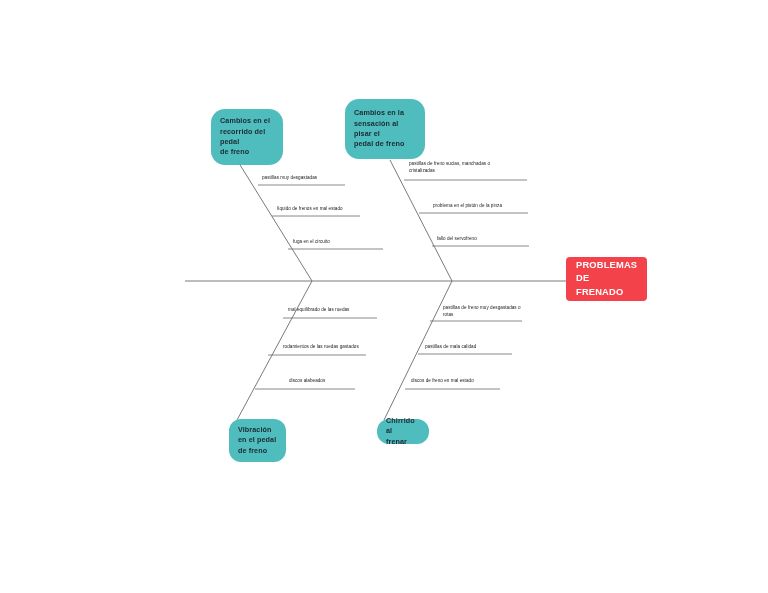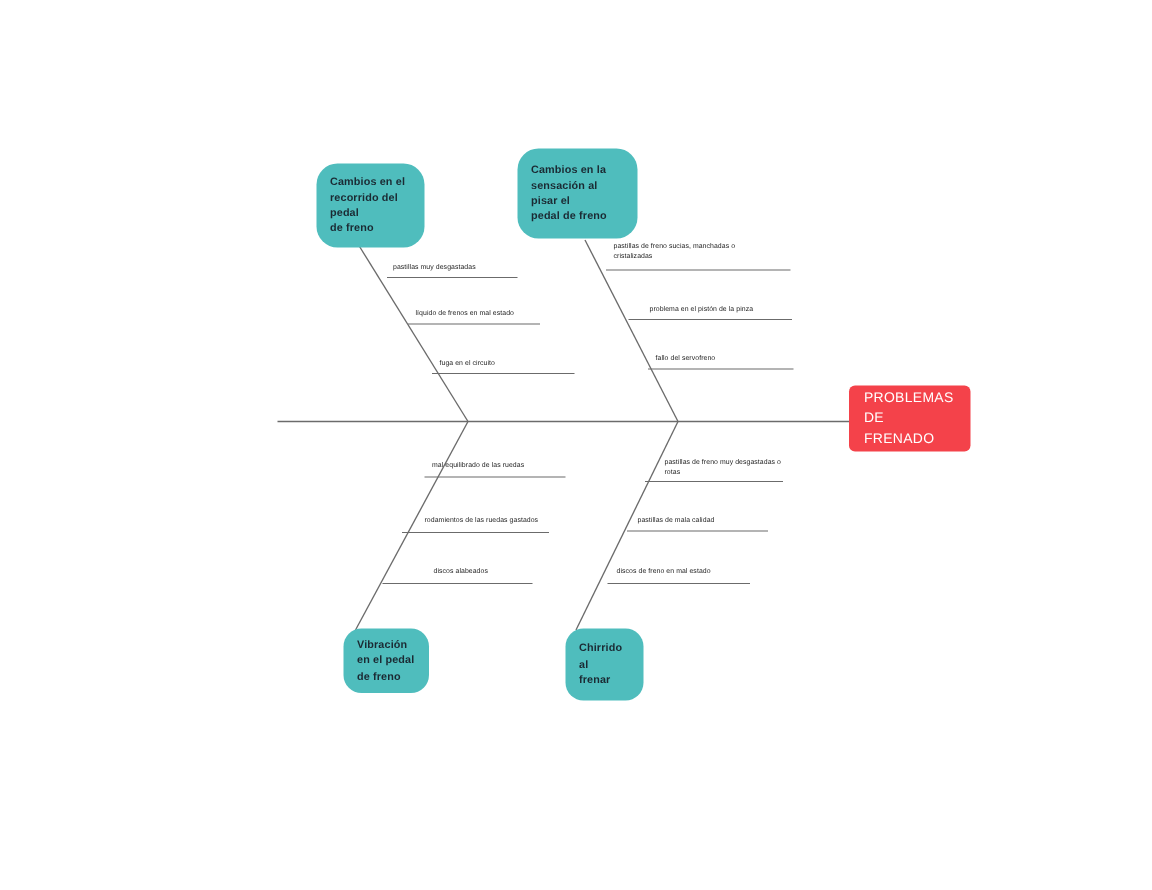--- a/index.html
+++ b/index.html
@@ -51,21 +51,21 @@
   .cat-text {
     display: block;
     white-space: pre-line;
   }
   
   .head-box {
     position: absolute;
     background: #F4424A;
     color: #ffffff;
     border-radius: 4px;
-    font-weight: normal;
+    font-weight: bold;
     font-size: 9.3px;
     line-height: 1.45;
     letter-spacing: 0.2px;
     display: flex;
     align-items: center;
     box-sizing: border-box;
     padding: 7px 10px;
   }
   .head-text {
     display: block;
@@ -126,21 +126,21 @@
 sensación al pisar el
 pedal de freno</span>
   </div>
 
   <div class="cat-bubble small" style="left:207px; top:419px; width:57px; height:43px;">
     <span class="cat-text">Vibración
 en el pedal
 de freno</span>
   </div>
 
-  <div class="cat-bubble small" style="left:355px; top:419px; width:52px; height:48px;">
+  <div class="cat-bubble small" style="left:355px; top:419px; width:52px; height:25px;">
     <span class="cat-text">Chirrido al
 frenar</span>
   </div>
 
   <div class="head-box" style="left:566px; top:257px; width:81px; height:44px;">
     <span class="head-text">PROBLEMAS
 DE FRENADO</span>
   </div>
 
   <div class="cause-label" style="left:262px; top:175px; width:100px;">pastillas  muy desgastadas</div>

